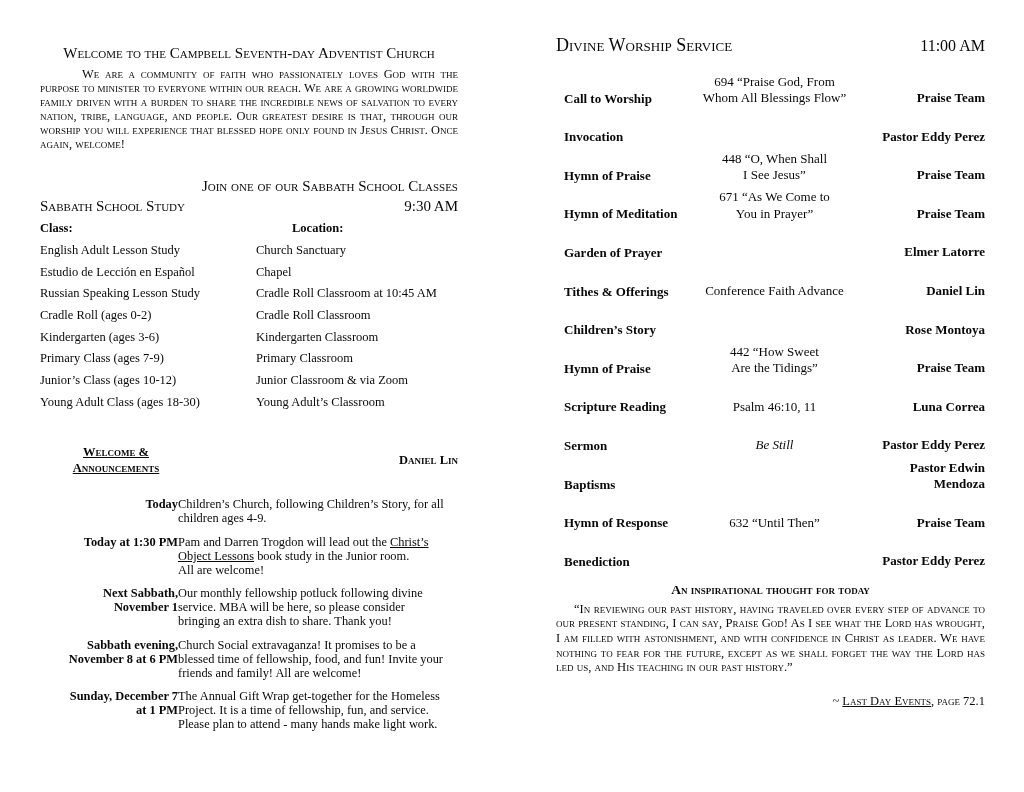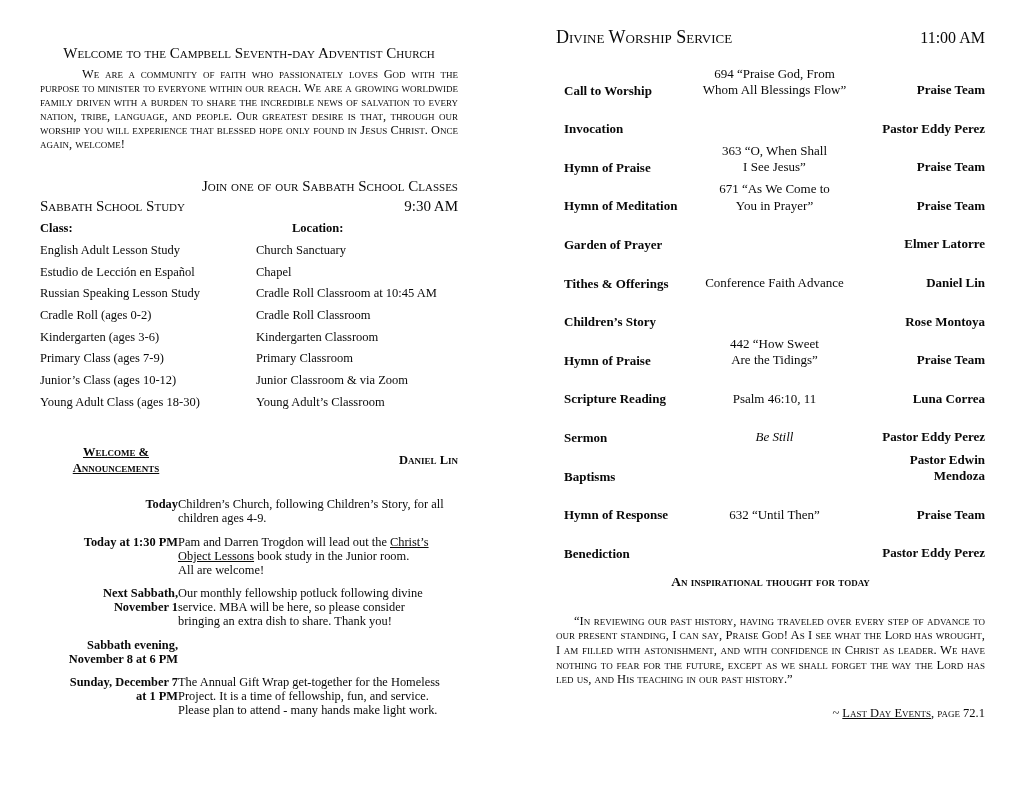--- a/index.html
+++ b/index.html
@@ -1,20 +1,20 @@
 <!DOCTYPE html>
 <html><head>
 <meta charset="utf-8">
 <style>
   * { margin:0; padding:0; box-sizing:border-box; }
   html,body { width:1024px; height:792px; background:#ffffff; overflow:hidden; }
   body { font-family:"Liberation Serif","DejaVu Serif",serif; color:#090909; position:relative; }
   .sheet { position:absolute; inset:0; background:#fff; }
   .page-left  { position:absolute; left:40px;  top:0; width:418px; }
-  .page-right { position:absolute; left:556px; top:0; width:429px; }
+  .page-right { position:absolute; left:556px; top:8px; width:429px; }
 
   
   .church-title { margin-top:44px; font-size:15px; line-height:18px; font-weight:normal;
                   text-align:center; font-variant:small-caps; }
   .welcome-body { margin-top:5px; font-size:12.4px; line-height:14px; text-align:justify;
                   text-indent:42px; font-variant:small-caps; }
   .ss-heading   { margin-top:26px; font-size:15px; line-height:18px; font-weight:normal;
                   text-align:right; font-variant:small-caps; }
   .ss-study-row { margin-top:2px; display:flex; justify-content:space-between;
                   font-size:15px; line-height:18px; font-variant:small-caps; }
@@ -39,21 +39,21 @@
   .dws-time   { font-size:16px; }
   .svc-rows   { margin-top:12px; }
   .svc-row    { display:flex; align-items:flex-end; height:38.6px; font-size:13px; }
   .svc-item   { width:138px; flex-shrink:0; padding-left:8px; font-weight:bold; }
   .svc-detail { flex:1; text-align:center; white-space:pre-line; line-height:16.5px; }
   .svc-who    { width:130px; flex-shrink:0; text-align:right; font-weight:bold;
                 white-space:pre-line; line-height:16.5px; }
   .italic     { font-style:italic; }
   .insp-heading { margin-top:11px; text-align:center; font-weight:bold; font-size:13.5px;
                   line-height:17px; font-variant:small-caps; }
-  .insp-body    { margin-top:24px; font-size:12.6px; line-height:14.6px; text-align:justify;
+  .insp-body    { margin-top:4px; font-size:12.6px; line-height:14.6px; text-align:justify;
                   text-indent:18px; font-variant:small-caps; }
   .insp-cite    { margin-top:19px; text-align:right; font-size:12.5px; font-variant:small-caps; }
 </style>
 </head>
 <body>
 
 <div class="sheet">
 
   <section class="page-left">
 
@@ -130,20 +130,23 @@
         <span class="ann-when">Next Sabbath,
 November 1</span>
         <span class="ann-desc">Our monthly fellowship potluck following divine
 service. MBA will be here, so please consider
 bringing an extra dish to share. Thank you!</span>
       </div>
 
       <div class="ann-item">
         <span class="ann-when">Sabbath evening,
 November 8 at 6 PM</span>
+        <span class="ann-desc">Church Social extravaganza! It promises to be a
+blessed time of fellowship, food, and fun! Invite your
+friends and family! All are welcome!</span>
       </div>
 
       <div class="ann-item">
         <span class="ann-when">Sunday, December 7
 at 1 PM</span>
         <span class="ann-desc">The Annual Gift Wrap get-together for the Homeless
 Project. It is a time of fellowship, fun, and service.
 Please plan to attend - many hands make light work.</span>
       </div>
 
@@ -164,21 +167,21 @@
 Whom All Blessings Flow”</span>
         <span class="svc-who">Praise Team</span>
       </div>
       <div class="svc-row">
         <span class="svc-item">Invocation</span>
         <span class="svc-detail"></span>
         <span class="svc-who">Pastor Eddy Perez</span>
       </div>
       <div class="svc-row">
         <span class="svc-item">Hymn of Praise</span>
-        <span class="svc-detail">363 “O, When Shall
+        <span class="svc-detail">448 “O, When Shall
 I See Jesus”</span>
         <span class="svc-who">Praise Team</span>
       </div>
       <div class="svc-row">
         <span class="svc-item">Hymn of Meditation</span>
         <span class="svc-detail">671 “As We Come to
 You in Prayer”</span>
         <span class="svc-who">Praise Team</span>
       </div>
       <div class="svc-row">

